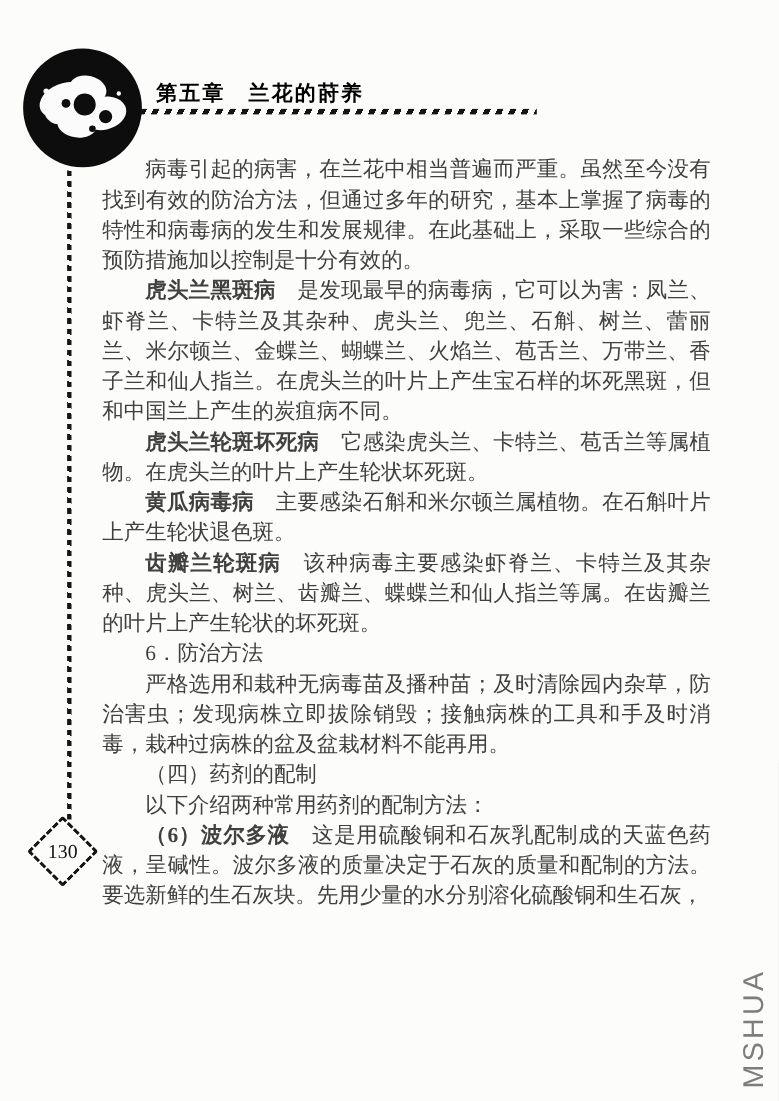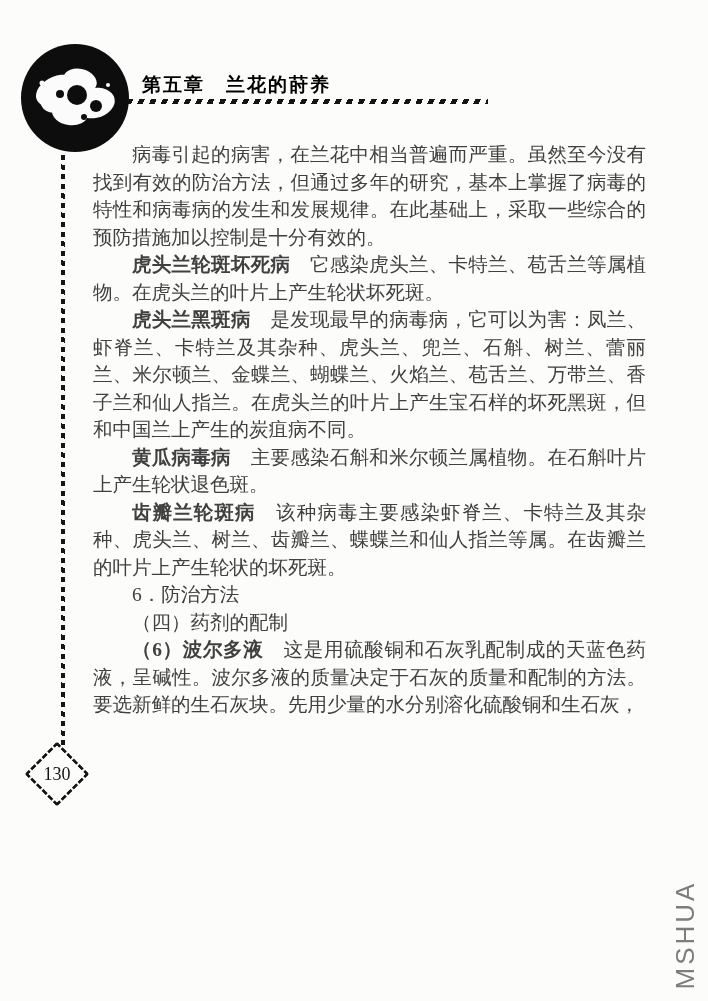--- a/index.html
+++ b/index.html
@@ -86,24 +86,26 @@
   <div class="chapter-title">第五章　兰花的莳养</div>
   <div class="header-divider"></div>
 
   <div class="margin-line"></div>
   <div class="page-diamond">
     <span class="num">130</span>
   </div>
 
   <div class="body-text">
     <p><span class="lead"></span><span>病毒引起的病害，在兰花中相当普遍而严重。虽然至今没有找到有效的防治方法，但通过多年的研究，基本上掌握了病毒的特性和病毒病的发生和发展规律。在此基础上，采取一些综合的预防措施加以控制是十分有效的。</span></p>
+    <p><span class="lead">虎头兰黑斑病</span><span>　是发现最早的病毒病，它可以为害：凤兰、虾脊兰、卡特兰及其杂种、虎头兰、兜兰、石斛、树兰、蕾丽兰、米尔顿兰、金蝶兰、蝴蝶兰、火焰兰、苞舌兰、万带兰、香子兰和仙人指兰。在虎头兰的叶片上产生宝石样的坏死黑斑，但和中国兰上产生的炭疽病不同。</span></p>
     <p><span class="lead">虎头兰轮斑坏死病</span><span>　它感染虎头兰、卡特兰、苞舌兰等属植物。在虎头兰的叶片上产生轮状坏死斑。</span></p>
-    <p><span class="lead">虎头兰黑斑病</span><span>　是发现最早的病毒病，它可以为害：凤兰、虾脊兰、卡特兰及其杂种、虎头兰、兜兰、石斛、树兰、蕾丽兰、米尔顿兰、金蝶兰、蝴蝶兰、火焰兰、苞舌兰、万带兰、香子兰和仙人指兰。在虎头兰的叶片上产生宝石样的坏死黑斑，但和中国兰上产生的炭疽病不同。</span></p>
     <p><span class="lead">黄瓜病毒病</span><span>　主要感染石斛和米尔顿兰属植物。在石斛叶片上产生轮状退色斑。</span></p>
     <p><span class="lead">齿瓣兰轮斑病</span><span>　该种病毒主要感染虾脊兰、卡特兰及其杂种、虎头兰、树兰、齿瓣兰、蝶蝶兰和仙人指兰等属。在齿瓣兰的叶片上产生轮状的坏死斑。</span></p>
     <p><span class="lead"></span><span>6．防治方法</span></p>
+    <p><span class="lead"></span><span>严格选用和栽种无病毒苗及播种苗；及时清除园内杂草，防治害虫；发现病株立即拔除销毁；接触病株的工具和手及时消毒，栽种过病株的盆及盆栽材料不能再用。</span></p>
     <p><span class="lead"></span><span>（四）药剂的配制</span></p>
+    <p><span class="lead"></span><span>以下介绍两种常用药剂的配制方法：</span></p>
     <p><span class="lead">（6）波尔多液</span><span>　这是用硫酸铜和石灰乳配制成的天蓝色药液，呈碱性。波尔多液的质量决定于石灰的质量和配制的方法。要选新鲜的生石灰块。先用少量的水分别溶化硫酸铜和生石灰，</span></p>
   </div>
 
   <div class="watermark">MSHUA</div>
 
 </div>
 
 </body></html>

